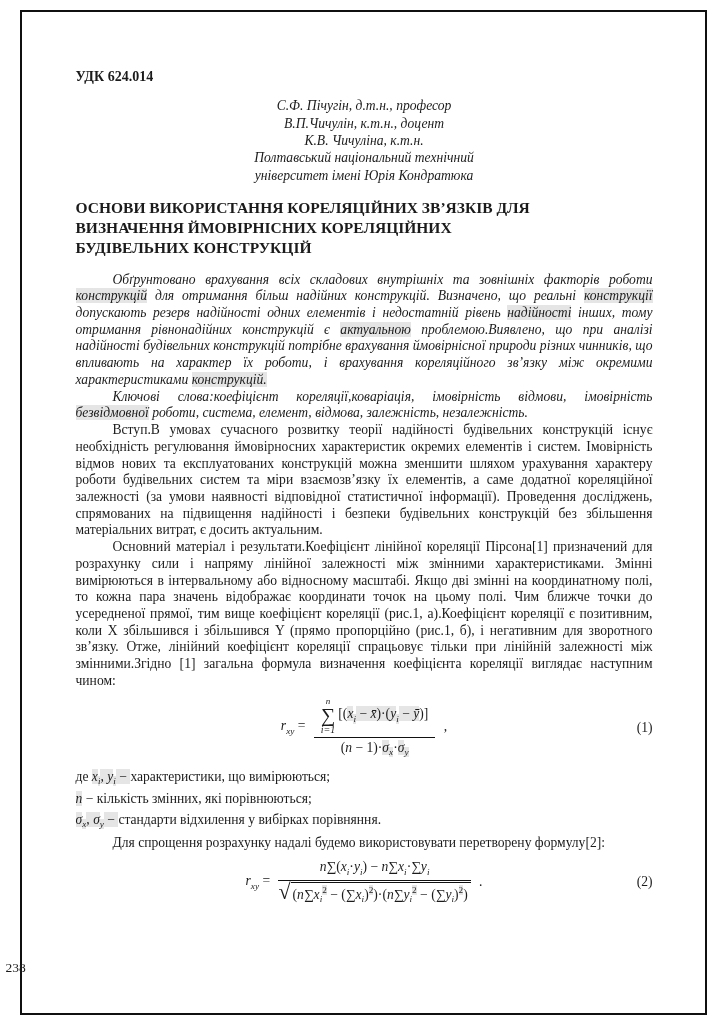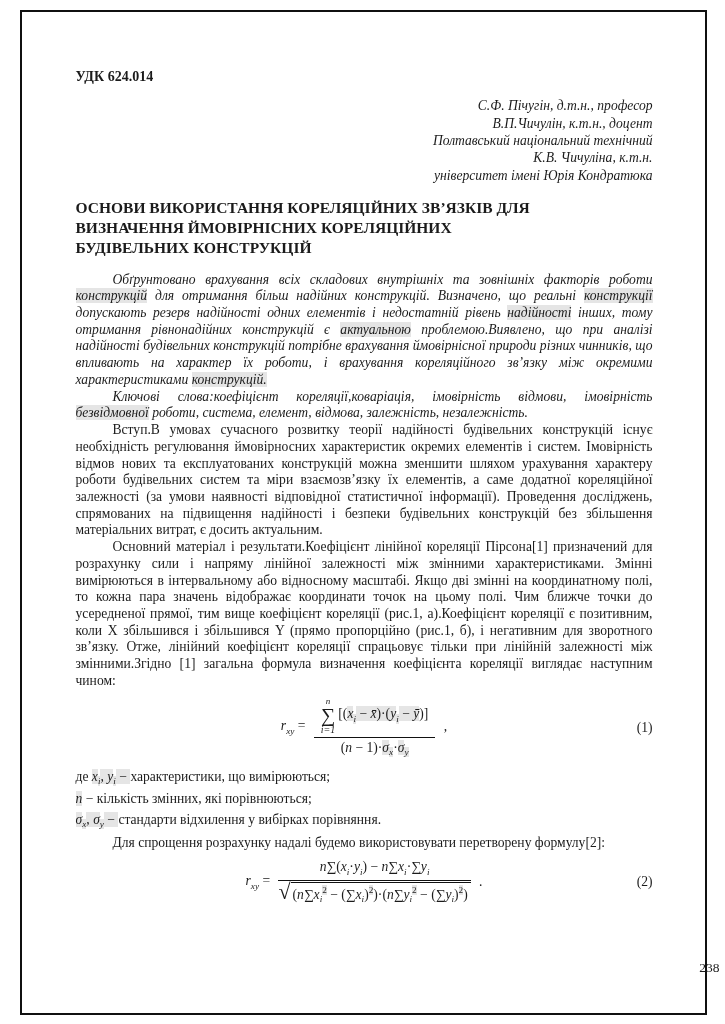--- a/index.html
+++ b/index.html
@@ -3,21 +3,21 @@
 <meta charset="utf-8">
 <style>
   * { margin:0; padding:0; box-sizing:border-box; }
   html,body { background:#ffffff; }
   body { font-family:"Liberation Serif", serif; color:#1b1b1b; }
   .page { position:relative; width:714px; height:1024px; background:#ffffff; margin:0 auto; overflow:hidden; }
   .frame { position:absolute; left:14px; top:10px; right:13px; bottom:9px; border:2px solid #101010; pointer-events:none; }
   .content { position:absolute; left:70px; right:67px; top:68px; font-size:13.6px; line-height:1.23; }
 
   .udc { font-weight:bold; font-size:14px; margin-bottom:12px; }
-  .authors { text-align:right; font-style:italic; line-height:1.28; margin-bottom:14px; }
+  .authors { text-align:center; font-style:italic; line-height:1.28; margin-bottom:14px; }
   .title { text-align:left; font-weight:bold; font-size:15.5px; line-height:1.3; margin:0 0 13px 0; }
   .title .tline { display:block; }
 
   .para { text-align:justify; text-indent:37px; }
   .abstract { font-style:italic; }
   .b { font-weight:normal; }
   .it { font-style:italic; }
   .hl { background:#e5e5e5; }
 
   sub { font-size:68%; }
@@ -36,37 +36,37 @@
   .sum-bot { font-size:10px; font-style:italic; }
   .root { display:flex; align-items:flex-start; justify-content:center; padding-top:1px; }
   .sqrt-sign { font-size:22px; line-height:1; transform:translateY(-1px); }
   .sqrt-content { display:inline-block; border-top:1.2px solid #111; padding:2px 3px 0 2px; }
   .f-tail { white-space:pre; }
   .f-number { position:absolute; right:0; top:50%; transform:translateY(-50%); }
 
   .defs { margin:3px 0 3px 0; }
   .def { line-height:1.5; text-align:left; }
 
-  .page-number { position:absolute; left:0; right:0; bottom:48px; text-align:right; font-size:13.5px; color:#1b1b1b; }
+  .page-number { position:absolute; left:0; right:0; bottom:48px; text-align:left; font-size:13.5px; color:#1b1b1b; }
 </style>
 </head>
 <body>
 
 <div class="page">
   <div class="frame"></div>
 
   <div class="content">
 
     <div class="udc">УДК 624.014</div>
 
     <div class="authors">
       <div>С.Ф. Пічугін, д.т.н., професор</div>
       <div>В.П.Чичулін, к.т.н., доцент</div>
+      <div>К.В. Чичуліна, к.т.н.</div>
       <div>Полтавський національний технічний</div>
-      <div>К.В. Чичуліна, к.т.н.</div>
       <div>університет імені Юрія Кондратюка</div>
     </div>
 
     <h1 class="title">
       <span class="tline">ОСНОВИ ВИКОРИСТАННЯ КОРЕЛЯЦІЙНИХ ЗВ’ЯЗКІВ ДЛЯ</span>
       <span class="tline">ВИЗНАЧЕННЯ ЙМОВІРНІСНИХ КОРЕЛЯЦІЙНИХ</span>
       <span class="tline">БУДІВЕЛЬНИХ КОНСТРУКЦІЙ</span>
     </h1>
 
     <p class="para abstract"><span>Обґрунтовано врахування всіх складових внутрішніх та зовнішніх факторів роботи </span><span class="hl">конструкцій</span><span> для отримання більш надійних конструкцій. Визначено, що реальні </span><span class="hl">конструкції</span><span> допускають резерв надійності одних елементів і недостатній рівень </span><span class="hl">надійності</span><span> інших, тому отримання рівнонадійних конструкцій є </span><span class="hl">актуальною</span><span> проблемою.Виявлено, що при аналізі надійності будівельних конструкцій потрібне врахування ймовірнісної природи різних чинників, що впливають на характер їх роботи, і врахування кореляційного зв’язку між окремими характеристиками </span><span class="hl">конструкцій.</span></p>

